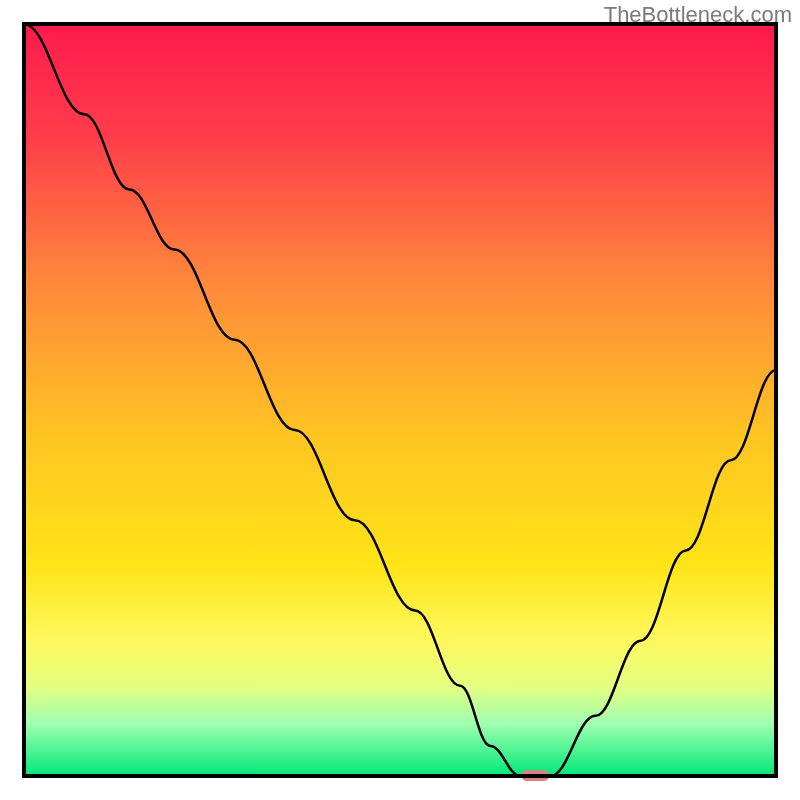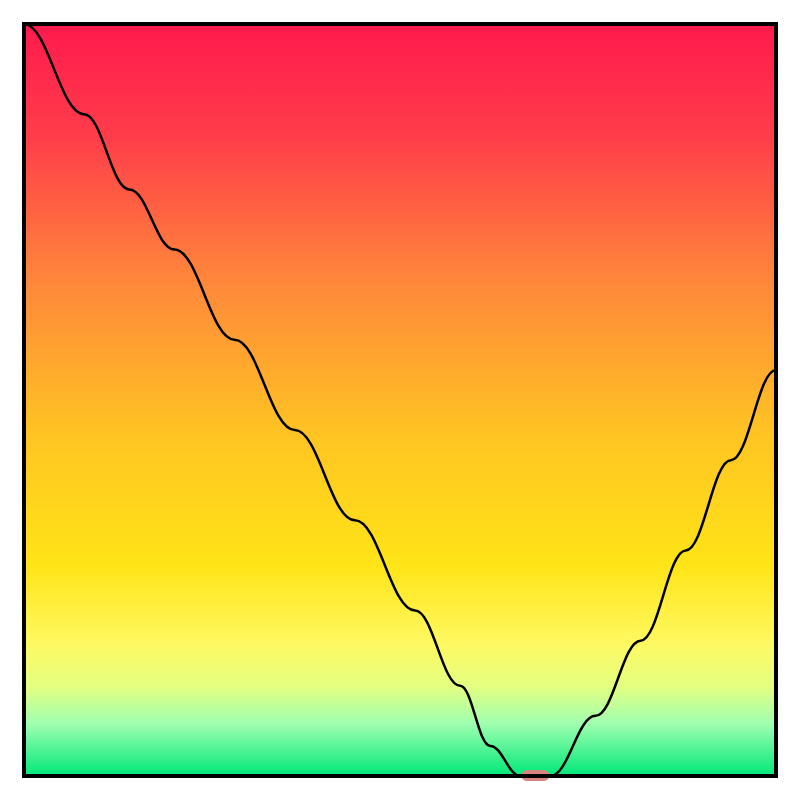--- a/index.html
+++ b/index.html
@@ -26,20 +26,21 @@
     z-index: 10;
   }
   svg {
     display: block;
   }
 </style>
 </head>
 <body>
 <div class="container">
 
+<div class="watermark">TheBottleneck.com</div>
 
 <svg width="800" height="800" viewBox="0 0 800 800" xmlns="http://www.w3.org/2000/svg">
   <defs>
     <linearGradient id="bg-grad" x1="0" y1="0" x2="0" y2="1">
           <stop offset="0%" stop-color="#ff1a4d"></stop>
           <stop offset="15%" stop-color="#ff3d4a"></stop>
           <stop offset="35%" stop-color="#ff8a3a"></stop>
           <stop offset="55.00000000000001%" stop-color="#ffc522"></stop>
           <stop offset="72%" stop-color="#ffe417"></stop>
           <stop offset="82%" stop-color="#fff85f"></stop>

